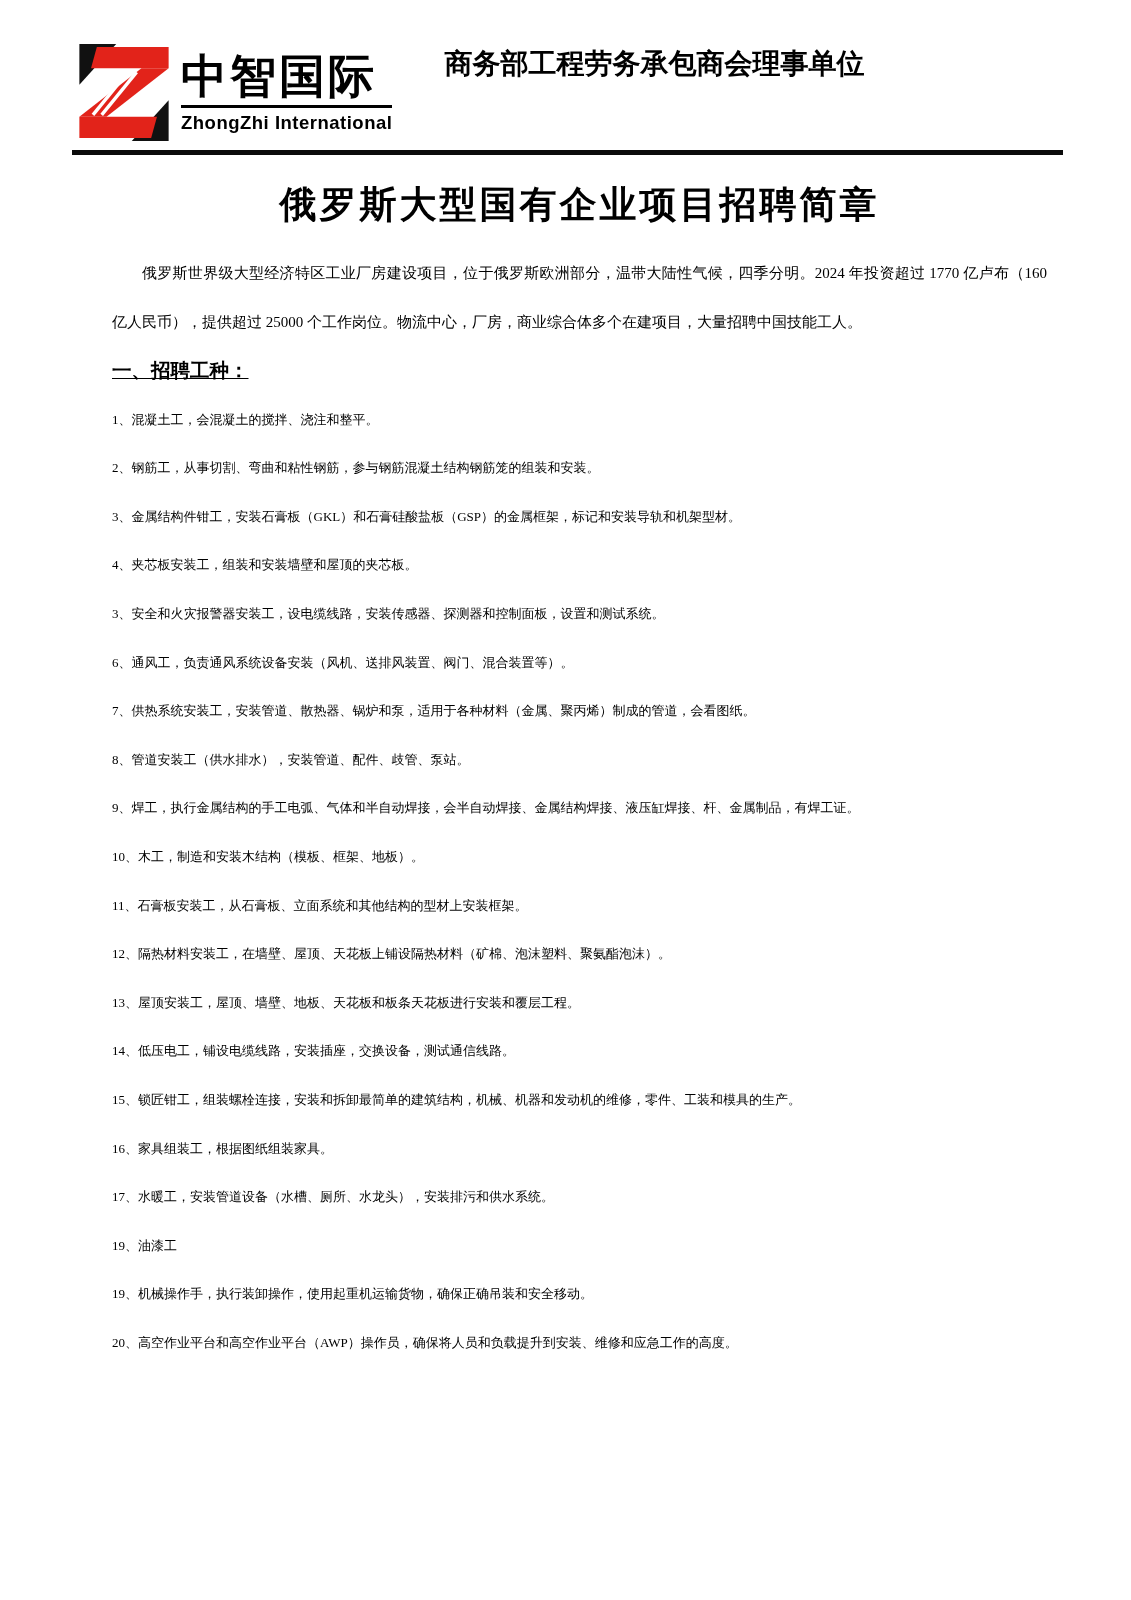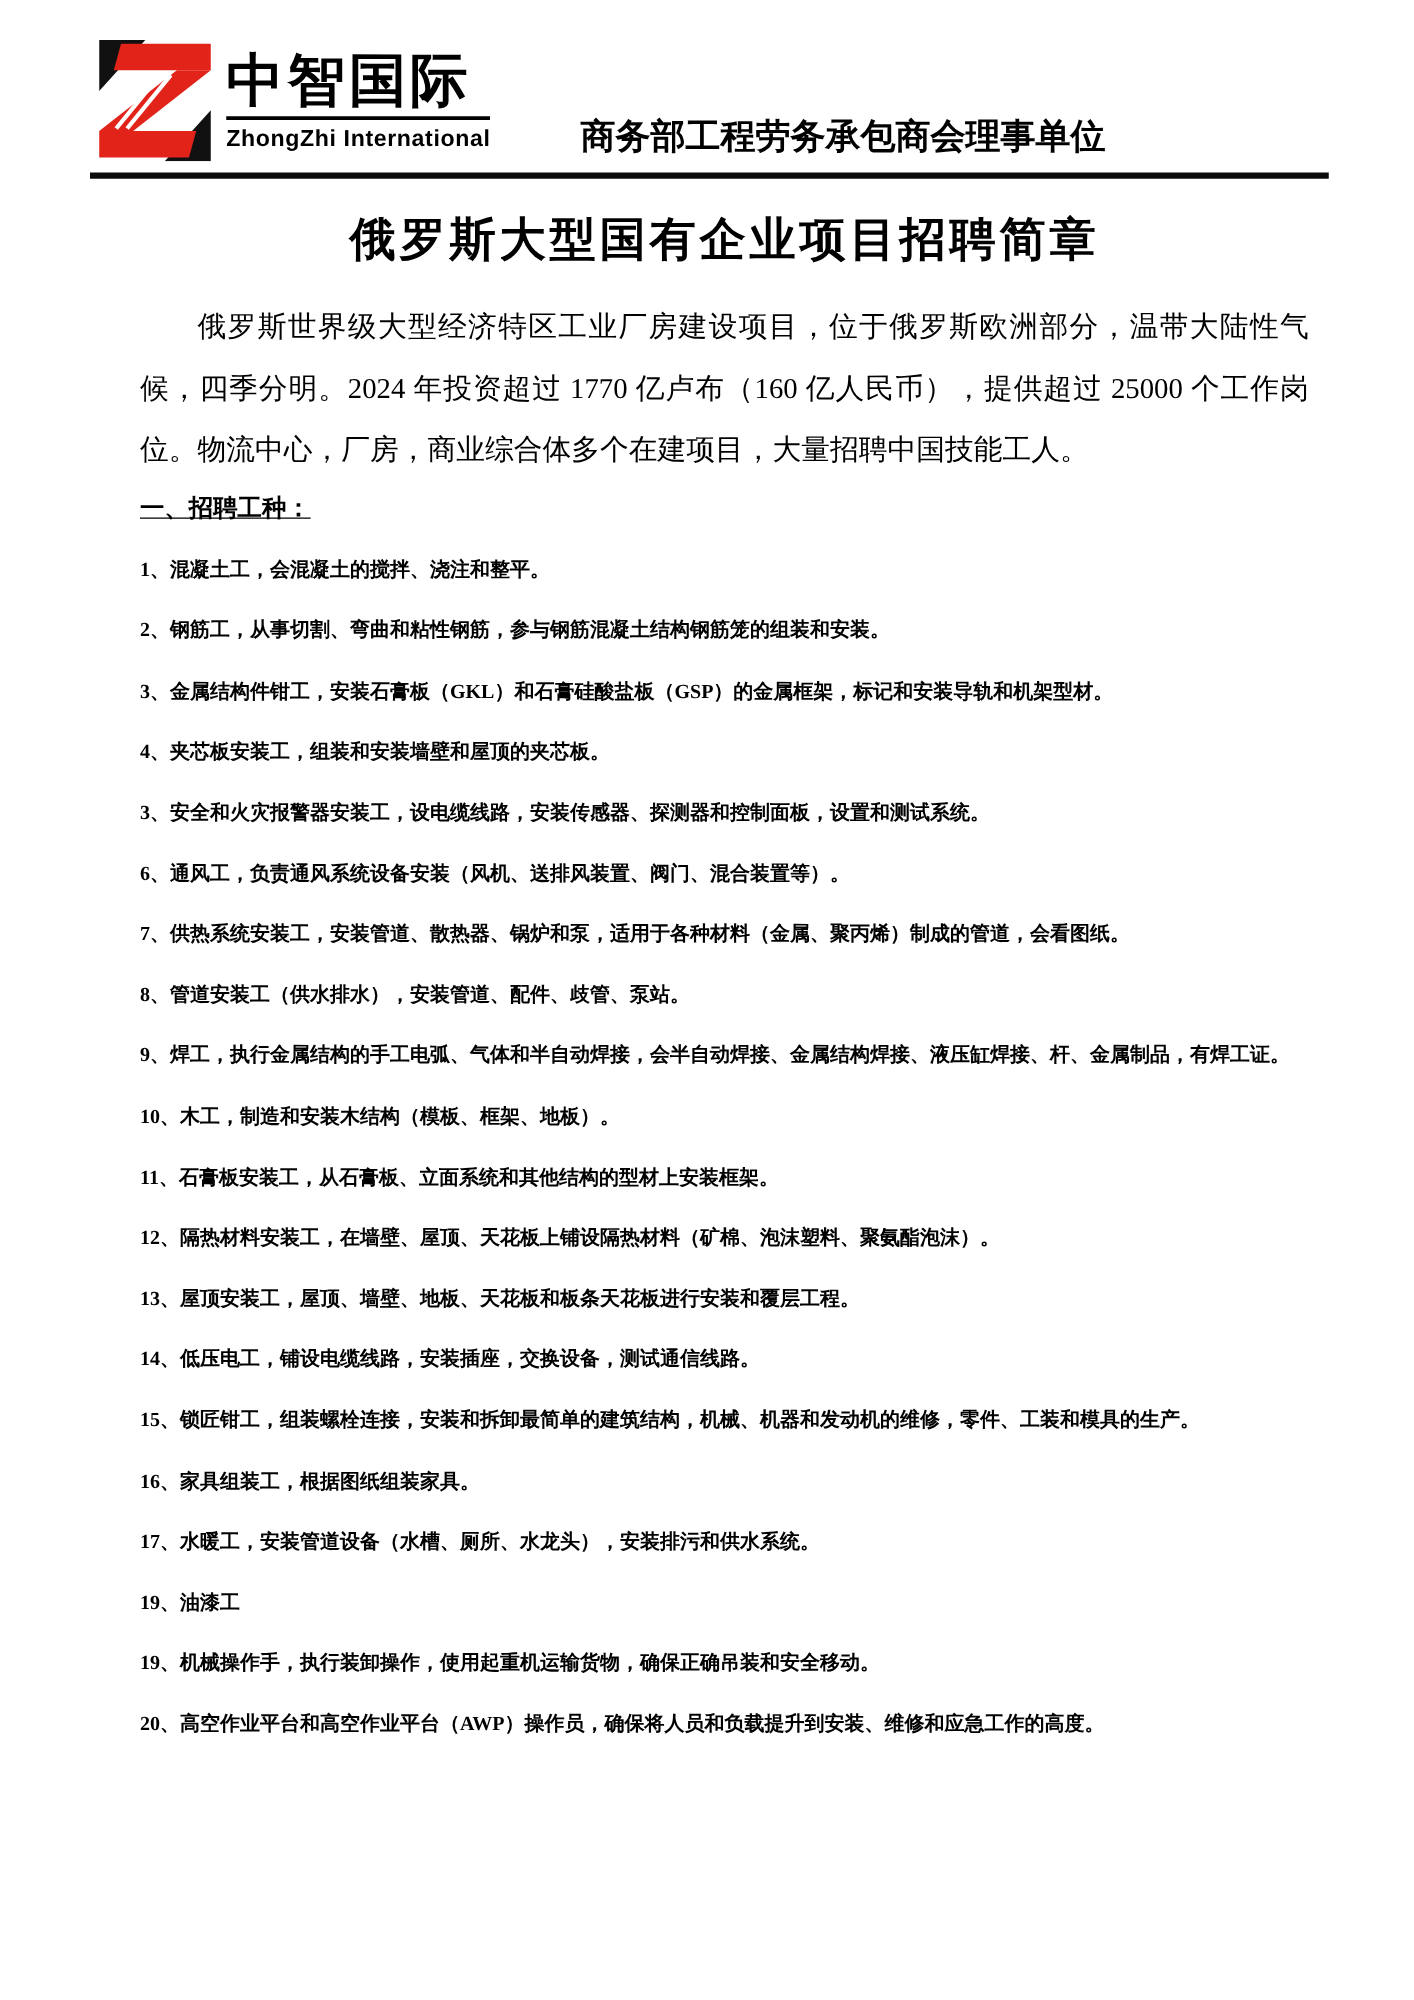--- a/index.html
+++ b/index.html
@@ -8,23 +8,22 @@
     width:1131px; height:1600px;
     background:#ffffff;
     box-sizing:border-box;
     font-family:"Liberation Serif","DejaVu Serif",serif;
     color:#000;
     overflow:hidden;
   }
   
   .letterhead {
     display:flex;
-    align-items:flex-end;
-    padding:32px 70px 0 78px;
-    gap:20px;
+    align-items:flex-start;
+    padding:44px 70px 0 78px;
   }
   .logo { display:flex; align-items:center; gap:11px; flex:none; }
   .logo-mark { width:92px; height:97px; display:block; }
   .logo-text { display:flex; flex-direction:column; }
   .logo-cn {
     font-family:"Liberation Sans","DejaVu Sans",sans-serif;
     font-weight:900; font-size:46px; letter-spacing:3px;
     line-height:1.12; white-space:nowrap;
   }
   .logo-rule { height:3px; background:#000; margin:3px 0 4px; }
@@ -47,38 +46,37 @@
   .doc-title {
     text-align:center;
     font-size:37px;
     font-weight:700;
     letter-spacing:3px;
     margin:16px 0 20px;
     line-height:1.3;
   }
   .intro {
     margin:0;
-    font-size:23px;
+    font-size:15px;
     line-height:49px;
     text-align:justify;
     text-indent:2em;
   }
   .section-heading {
     margin:0;
     font-size:19.5px;
     line-height:48.6px;
     font-weight:700;
     text-decoration:underline;
   }
   .job {
     margin:0;
-    font-size:16px;
+    font-size:13px;
     line-height:48.6px;
     text-align:justify;
-    font-weight:bold;
   }
 </style>
 </head>
 <body>
 
 <div class="page">
 
   <header class="letterhead">
     <div class="logo">
       <svg class="logo-mark" viewBox="0 0 92 100" xmlns="http://www.w3.org/2000/svg">

